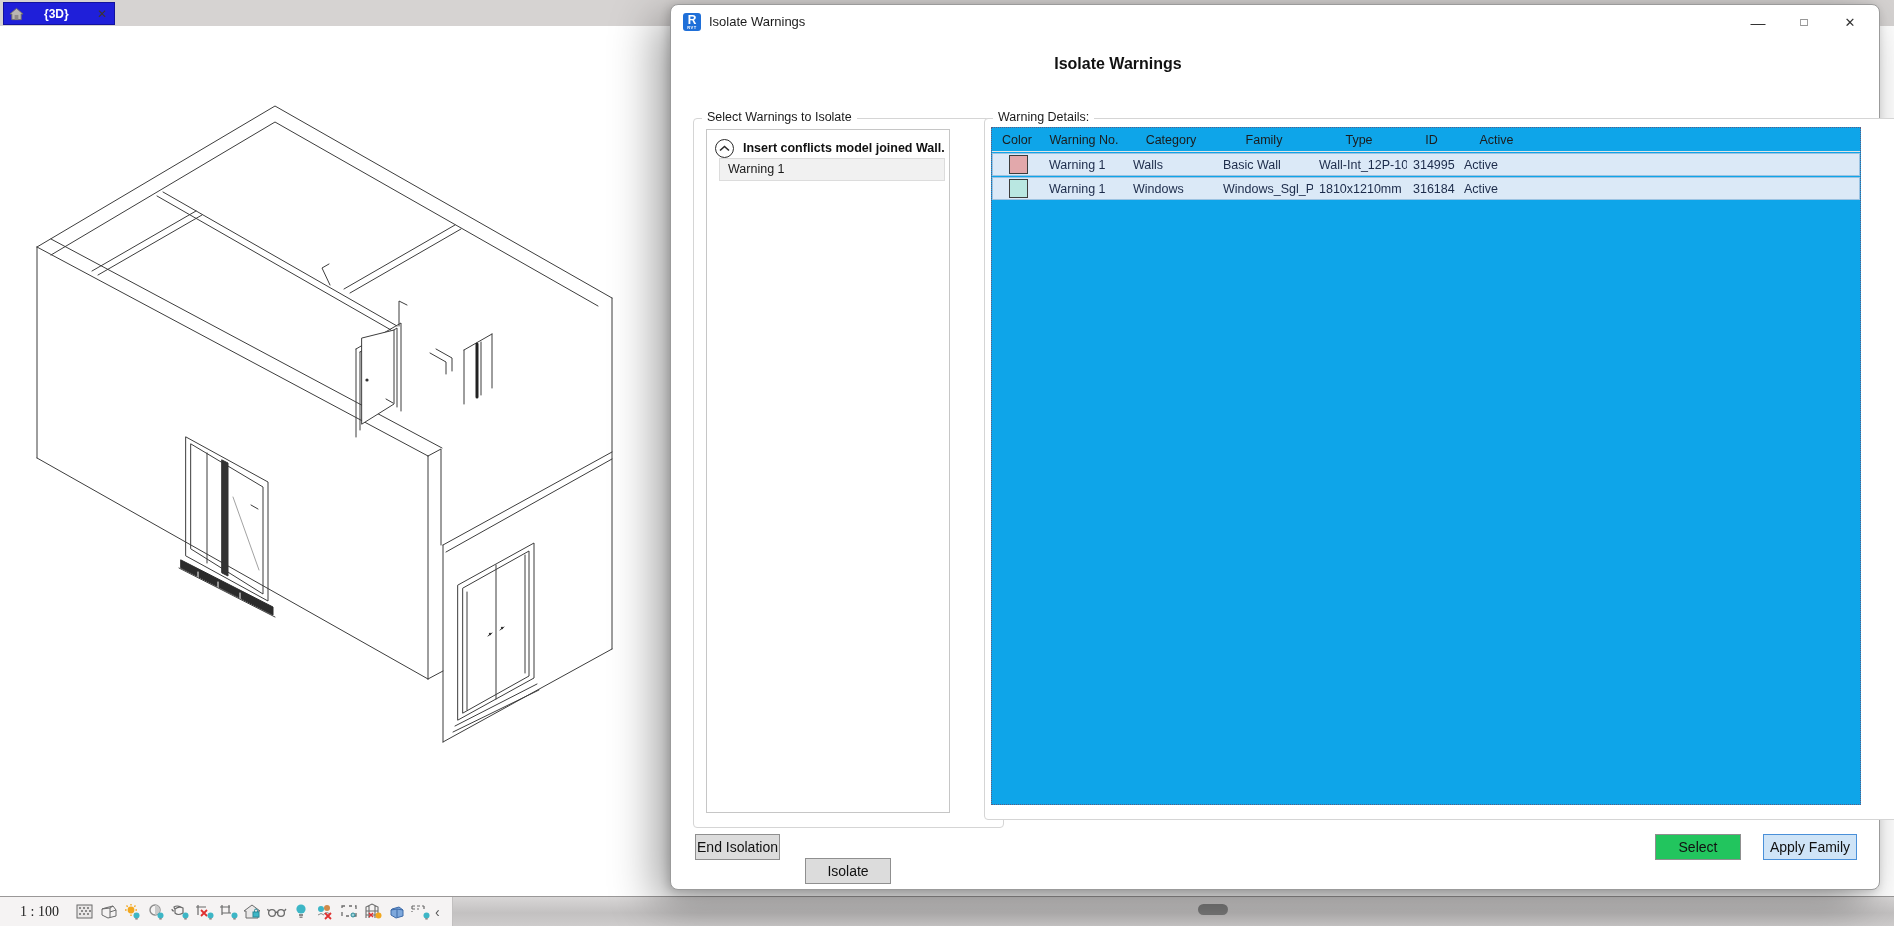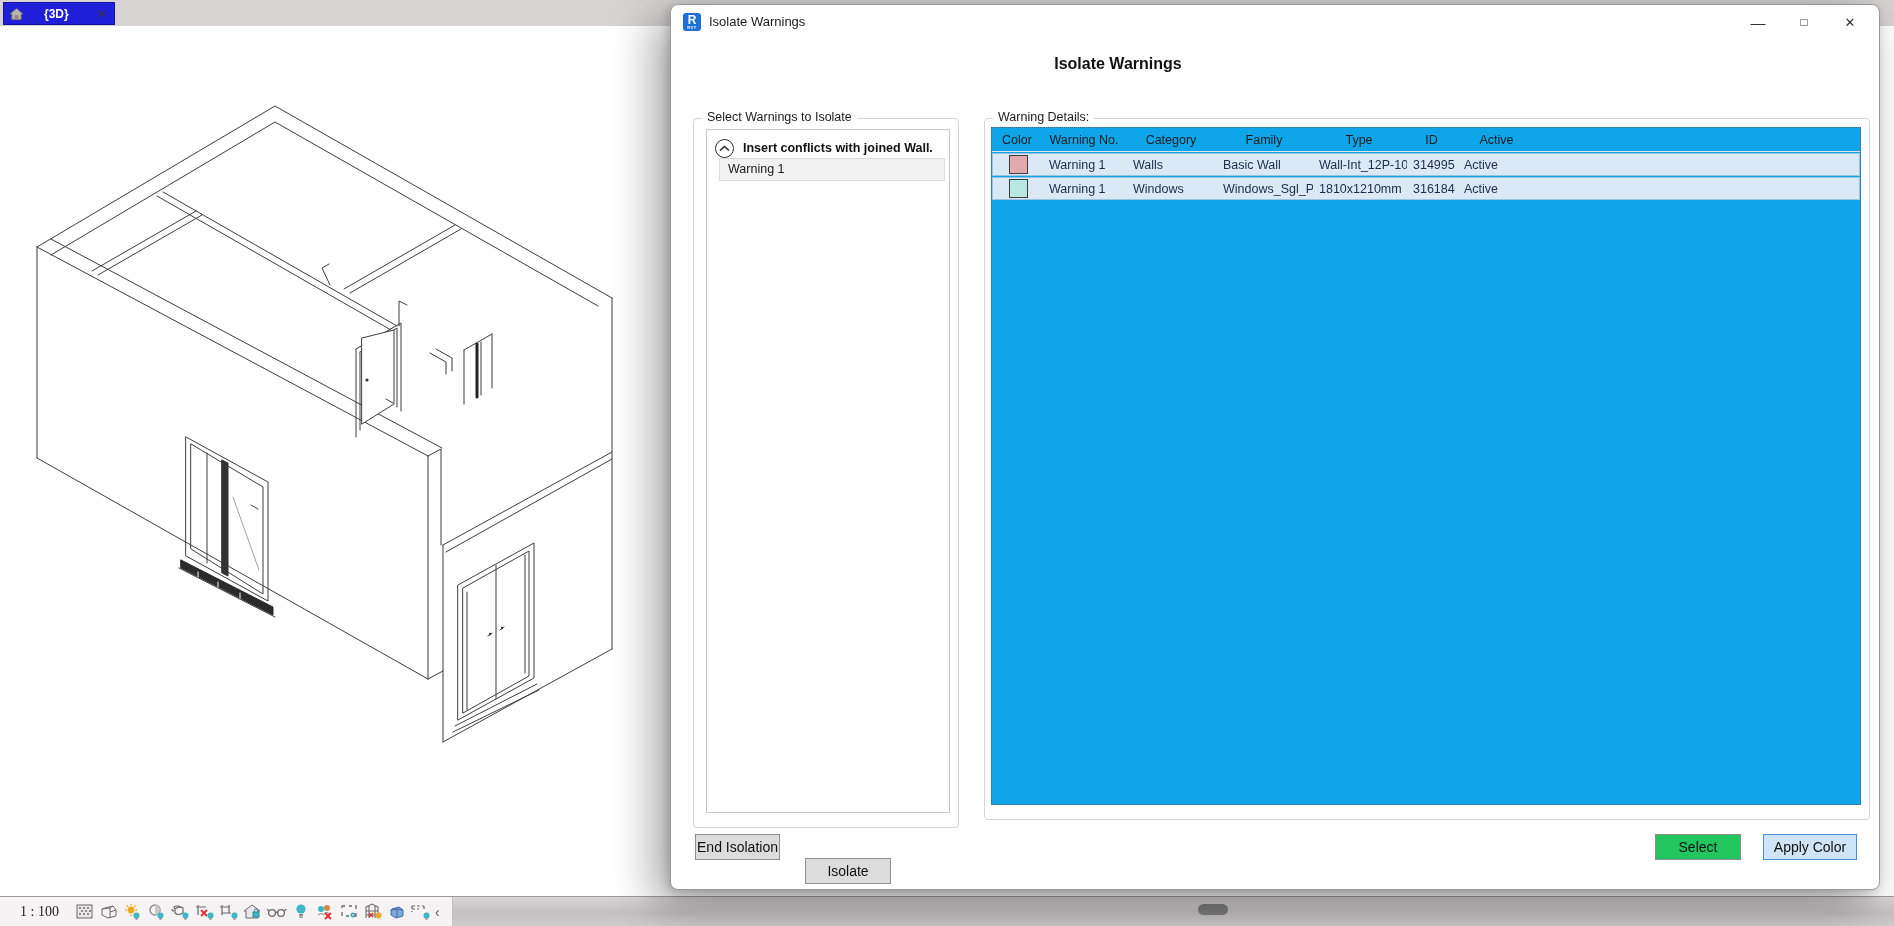--- a/index.html
+++ b/index.html
@@ -32,21 +32,21 @@
   .appicon{position:absolute;left:12px;top:8px;width:18px;height:18px;background:#1f6fd8;border-radius:3px;color:#fff;
            font-weight:bold;font-size:12px;text-align:center;line-height:15px;}
   .appicon small{display:block;font-size:4px;line-height:3px;margin-top:-2px;letter-spacing:.5px;}
   .dlgtitle{position:absolute;left:38px;top:9px;font-size:13px;color:#1b1b1b;}
   .wbtn{position:absolute;top:0;width:46px;height:34px;display:flex;align-items:center;justify-content:center;
         font-size:13px;color:#333;}
   .wbtn.min{left:1064px;font-size:15px;} .wbtn.max{left:1110px;font-size:12px;} .wbtn.cls{left:1156px;}
   .dlg-heading{position:absolute;left:0;top:50px;width:74%;text-align:center;font-size:16px;font-weight:bold;color:#111;}
   .dlg-sub{position:absolute;left:0;top:74px;width:74%;text-align:center;font-size:12.5px;color:#333;}
   
-  .group{position:absolute;border:1px solid #d5d5d5;border-radius:4px;background:#fff;}
+  .group{position:absolute;border:1px solid #d5d5d5;border-radius:4px;background:#fff;padding-left:45px;}
   .group>.glabel{position:absolute;top:-9px;left:8px;background:#fff;padding:0 5px;font-size:12.5px;color:#1a1a1a;}
   .g-left{left:22px;top:113px;width:264px;height:708px;}
   .g-right{left:313px;top:113px;width:884px;height:700px;}
   .listbox{position:absolute;left:12px;top:10px;width:244px;height:684px;border:1px solid #c6c6c6;background:#fff;box-sizing:border-box;}
   .exprow{position:absolute;left:8px;top:8px;height:20px;display:flex;align-items:center;}
   .expcirc{width:19px;height:19px;border:1.6px solid #2b2b2b;border-radius:50%;display:flex;align-items:center;justify-content:center;box-sizing:border-box;}
   .exptxt{margin-left:9px;font-size:12.5px;font-weight:bold;color:#111;white-space:nowrap;}
   .witem{position:absolute;left:12px;top:28px;right:4px;height:23px;background:#f1f1f1;border:1px solid #dcdcdc;
          box-sizing:border-box;font-size:12.5px;color:#1a1a1a;line-height:21px;padding-left:8px;}
   
@@ -287,21 +287,21 @@
 
   <div class="group g-left">
     <span class="glabel">Select Warnings to Isolate</span>
     <div class="listbox">
       <div class="exprow">
         <span class="expcirc">
           <svg width="11" height="7" viewBox="0 0 11 7" fill="none" stroke="#2b2b2b" stroke-width="1.6">
               <path d="M1,5.5 L5.5,1.5 L10,5.5"></path>
             </svg>
         </span>
-        <span class="exptxt">Insert conflicts with joined Wall.</span>
+        <span class="exptxt">Insert conflicts model joined Wall.</span>
       </div>
       <div class="witem">Warning 1</div>
     </div>
   </div>
 
   <div class="group g-right">
     <span class="glabel">Warning Details:</span>
     <div class="wtable">
       <div class="trow thead">
         <div class="tc">Color</div>
@@ -336,14 +336,14 @@
         <div class="tc">316184</div>
         <div class="tc">Active</div>
         <div class="tc"></div>
       </div>
     </div>
   </div>
 
   <div class="btn b-end">End Isolation</div>
   <div class="btn b-iso">Isolate</div>
   <div class="btn b-sel">Select</div>
-  <div class="btn b-apply">Apply Color</div>
+  <div class="btn b-apply">Apply Family</div>
 </div>
 
 </body></html>

